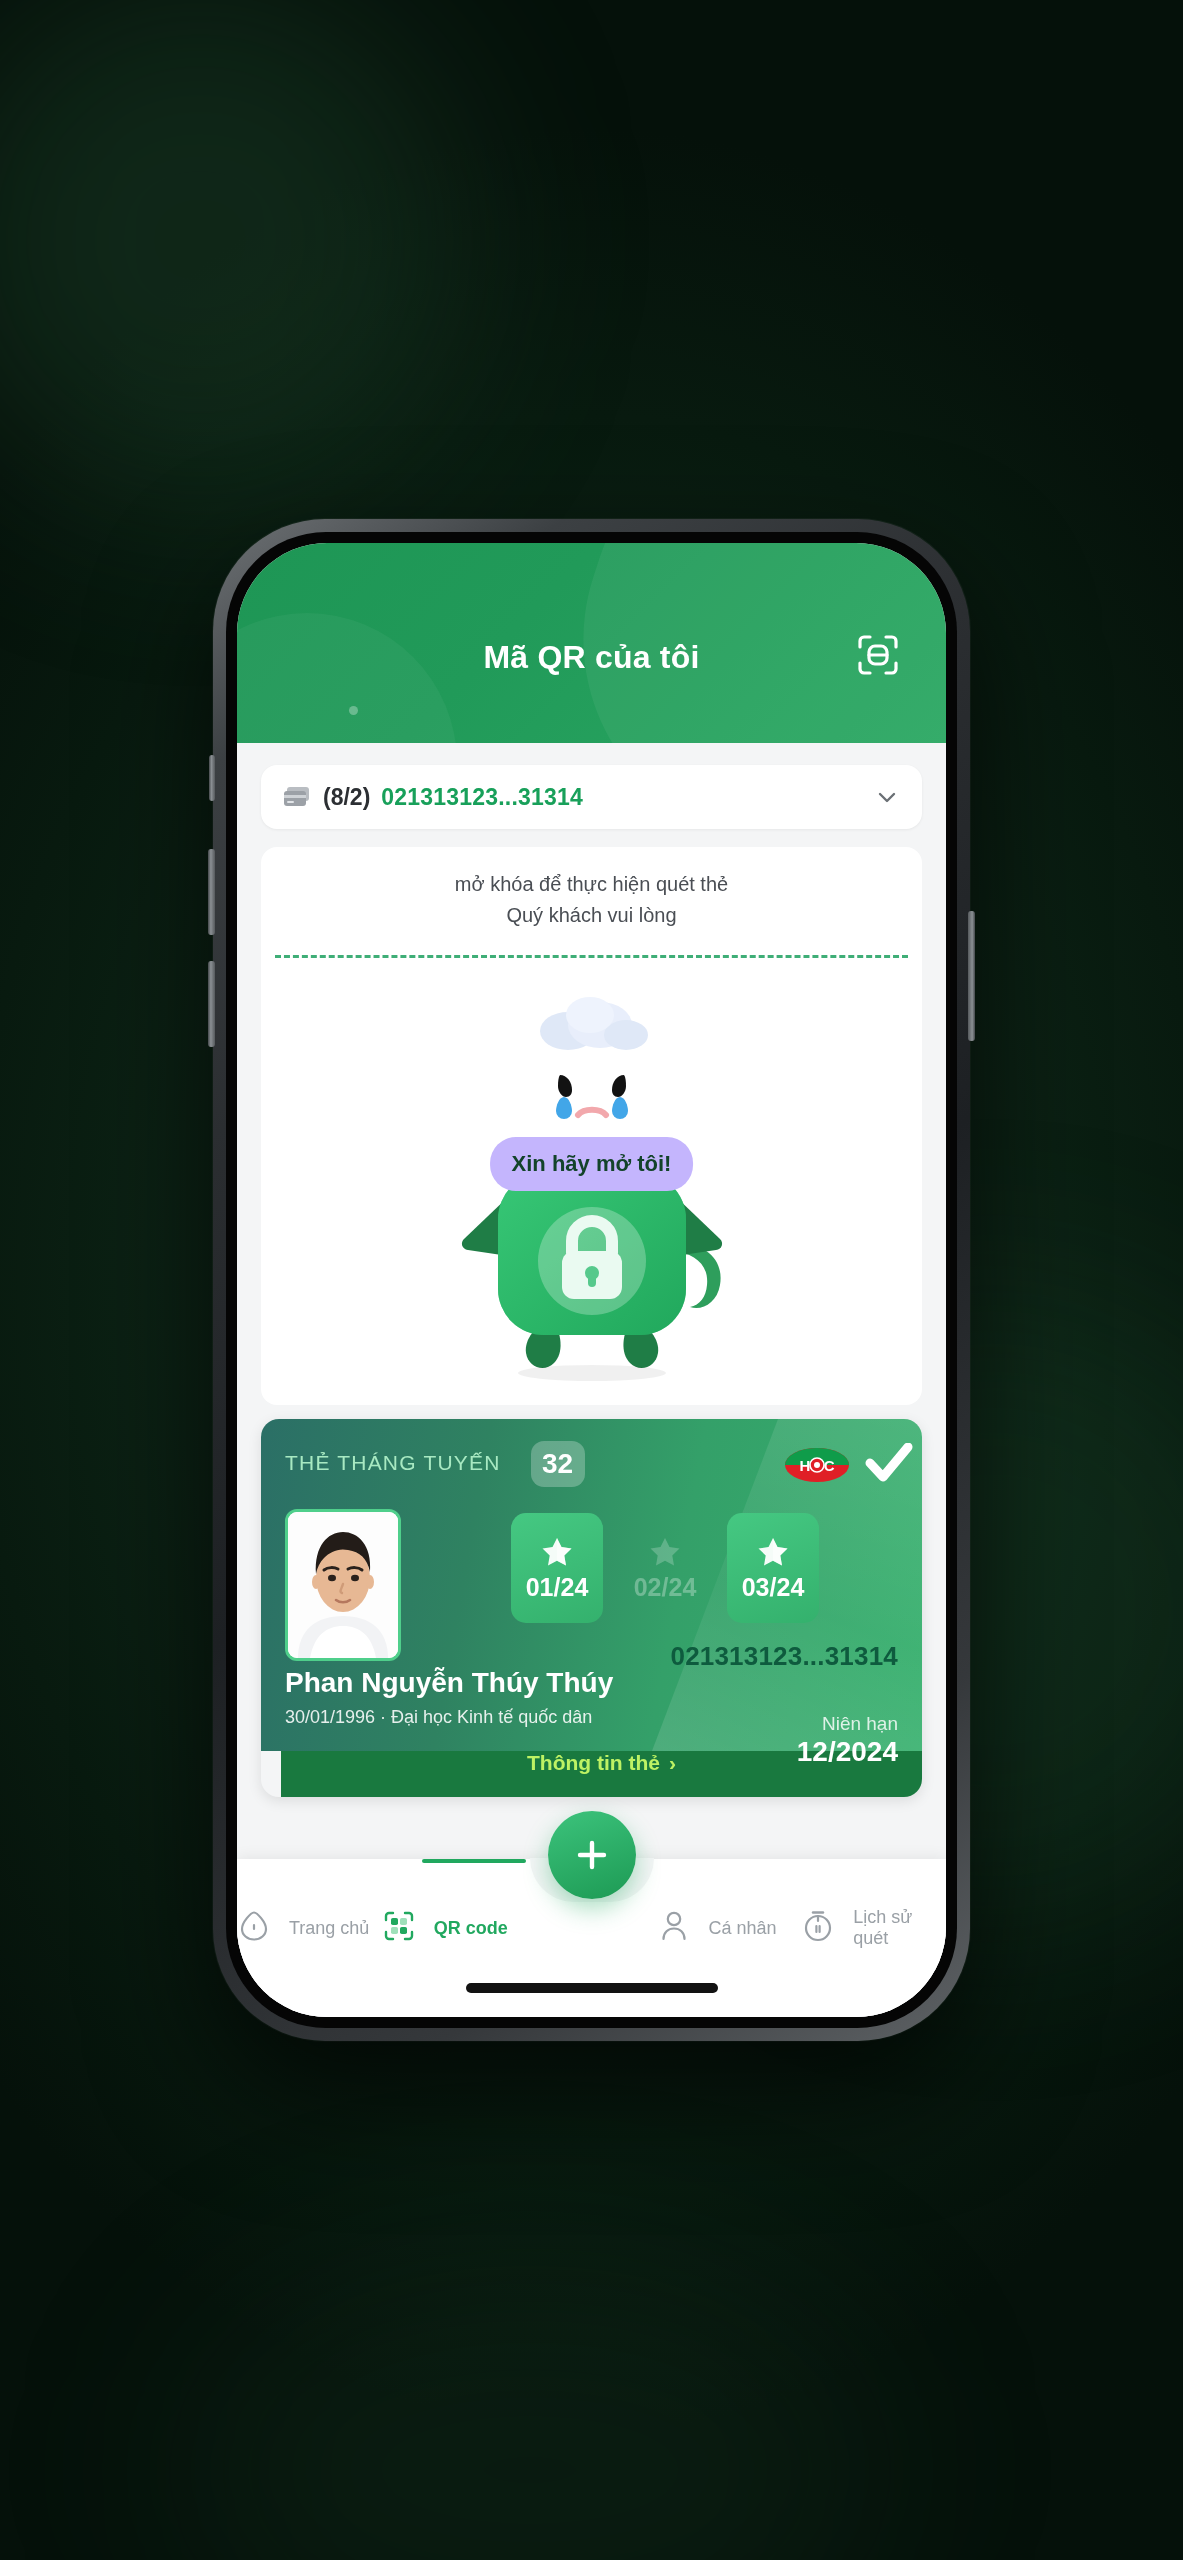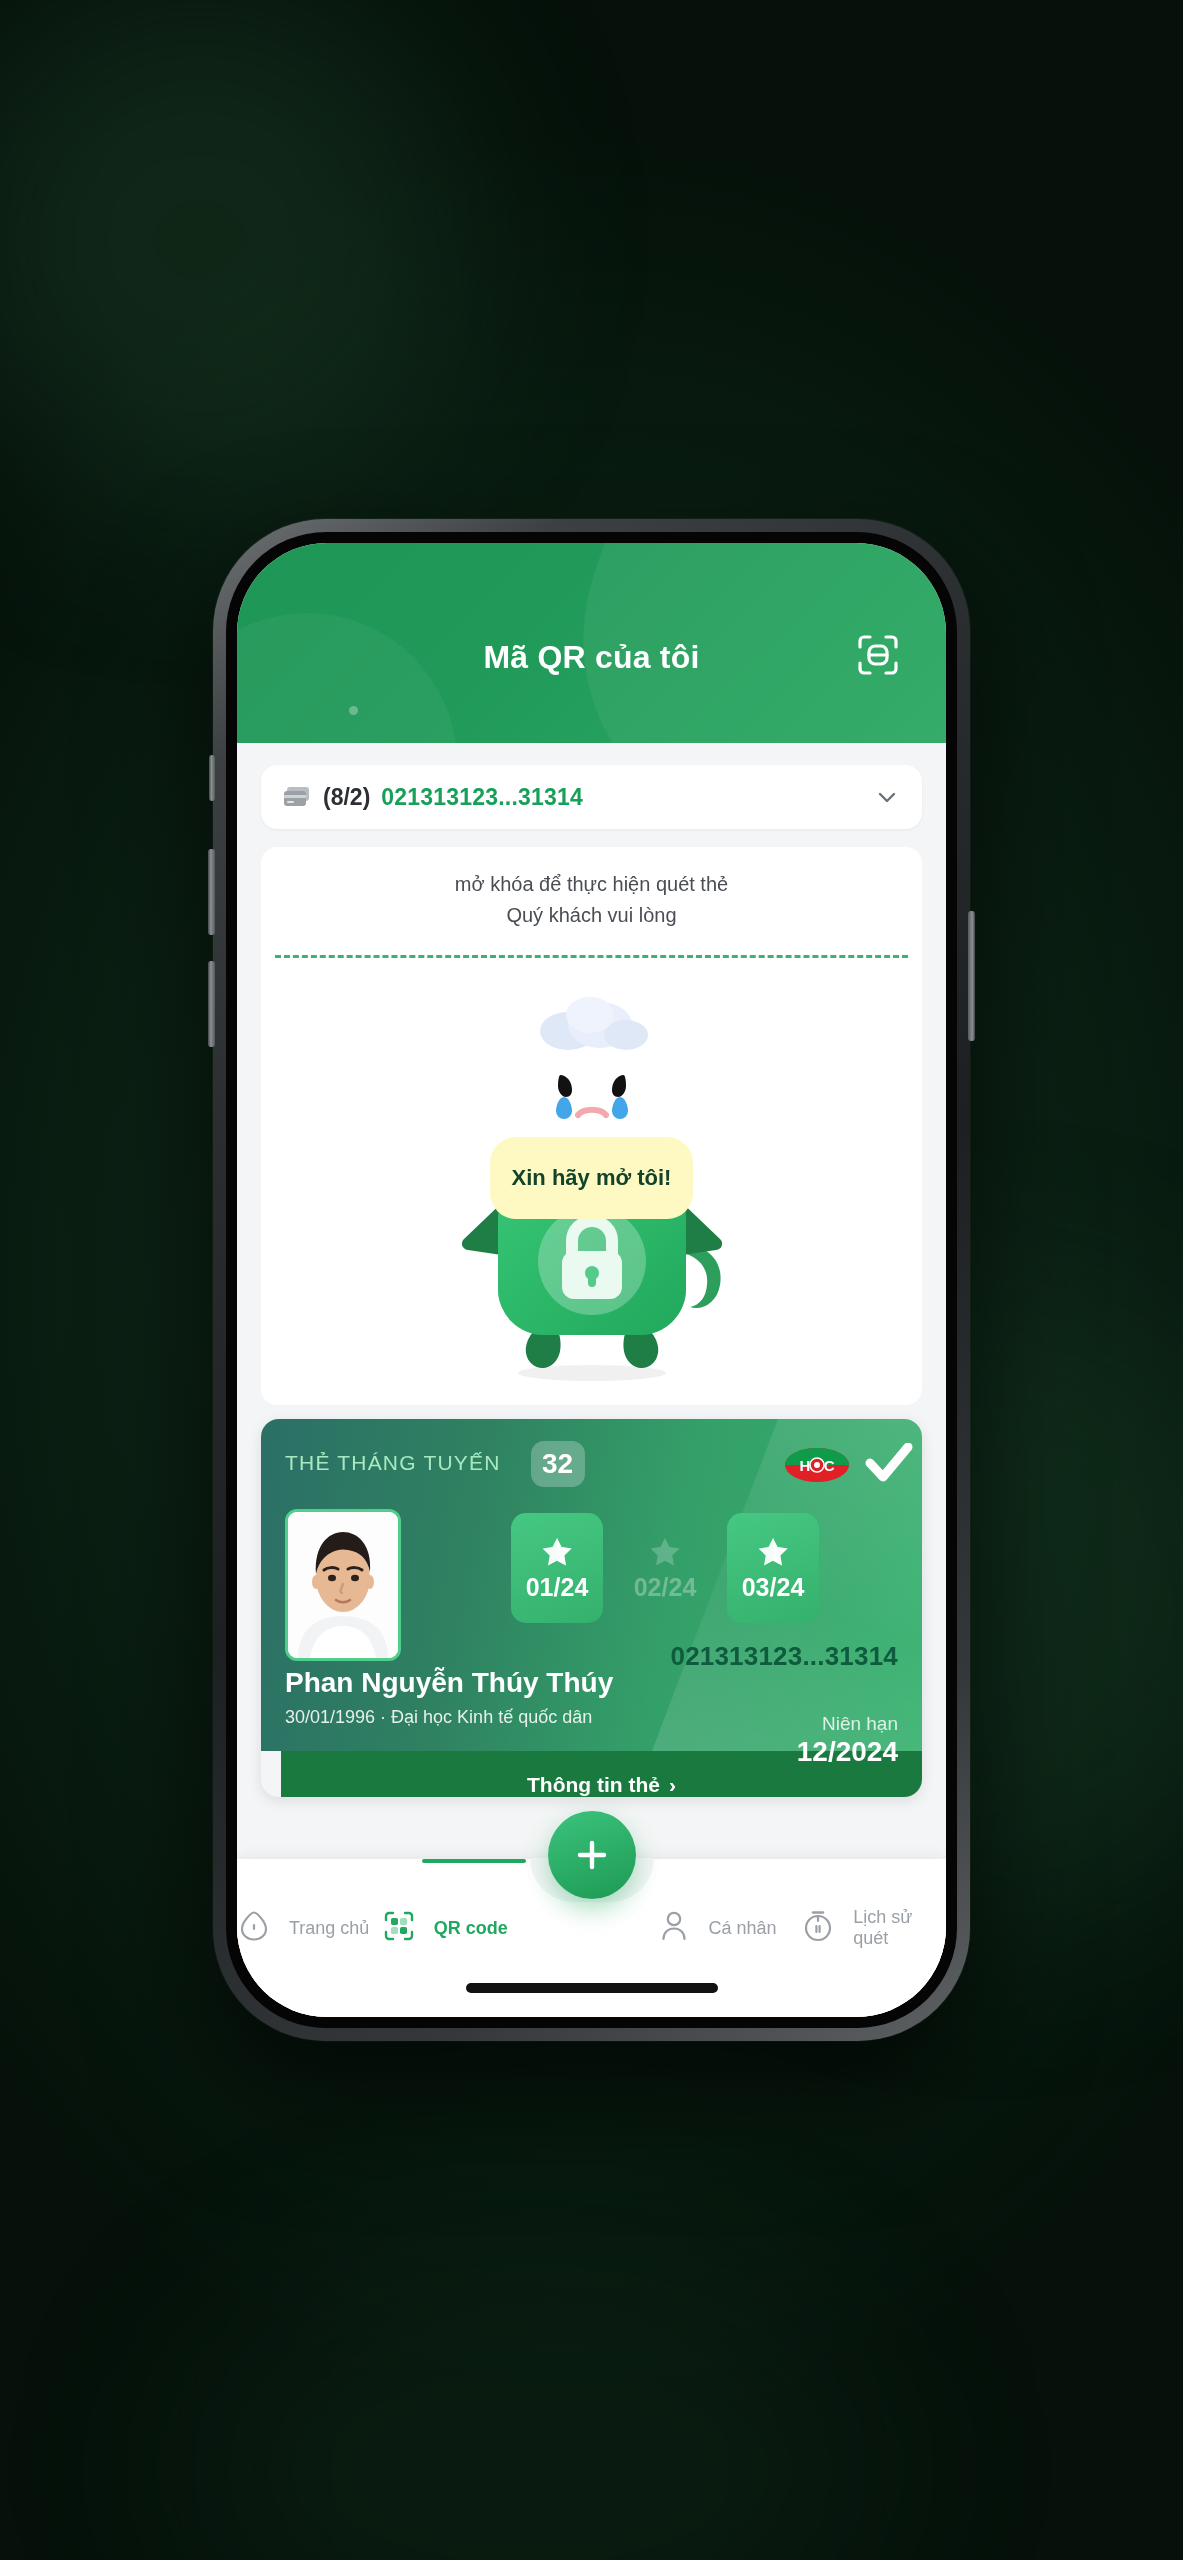--- a/index.html
+++ b/index.html
@@ -102,22 +102,22 @@
   }
 
   
   .cloud { position:absolute; left:50%; transform:translateX(-50%); top:24px; }
   .face  { position:absolute; left:50%; transform:translateX(-50%); top:104px; }
 
   
   .mascot { position:absolute; left:50%; transform:translateX(-50%); top:148px; }
   .bubble {
     position:absolute; left:50%; transform:translateX(-50%); top:172px;
-    background:#fef9c3; color:#13432a; font-size:22px; font-weight:600;
-    padding:28px 22px; border-radius:26px; white-space:nowrap; z-index:5;
+    background:#c4b5fd; color:#13432a; font-size:22px; font-weight:600;
+    padding:14px 22px; border-radius:26px; white-space:nowrap; z-index:5;
   }
   .shadow-ellipse {
     position:absolute; left:50%; transform:translateX(-50%); bottom:24px;
     width:148px; height:16px; border-radius:50%; background:rgba(0,0,0,.06);
   }
 
   
   .ticket {
     margin:14px 24px 0 24px; border-radius:18px; overflow:hidden; position:relative;
     box-shadow:0 4px 14px rgba(0,0,0,.10);
@@ -164,22 +164,22 @@
   }
   .tk-expire { position:absolute; right:24px; top:262px; text-align:right; z-index:3;margin-top:32px; }
   .tk-expire .lab { color:rgba(255,255,255,.82); font-size:19px; }
   .tk-expire .val { color:#fff; font-size:28px; font-weight:700; margin-top:1px; }
 
   .tk-name { position:absolute; left:24px; top:248px; color:#fff; font-size:28px; font-weight:700; z-index:3; }
   .tk-sub  { position:absolute; left:24px; top:288px; color:rgba(255,255,255,.88); font-size:18px; z-index:3; }
 
   .ticket-foot {
     height:46px; background:#19793f;
-    display:flex; align-items:flex-end; justify-content:center;
-    color:#ffffff; font-size:21px; font-weight:600; gap:9px; cursor:pointer;margin-left:20px;
+    display:flex; align-items:flex-start; justify-content:center;
+    color:#bef264; font-size:21px; font-weight:600; gap:9px; cursor:pointer;margin-left:20px;
   }
 
   
   .navbar {
     position:absolute; left:0; right:0; bottom:0; height:158px; background:#fff;
     box-shadow:0 -2px 14px rgba(0,0,0,.07);
   }
   .nav-notch {
     position:absolute; left:50%; transform:translateX(-50%); top:-1px;
     width:124px; height:44px; background:#f4f5f6;

